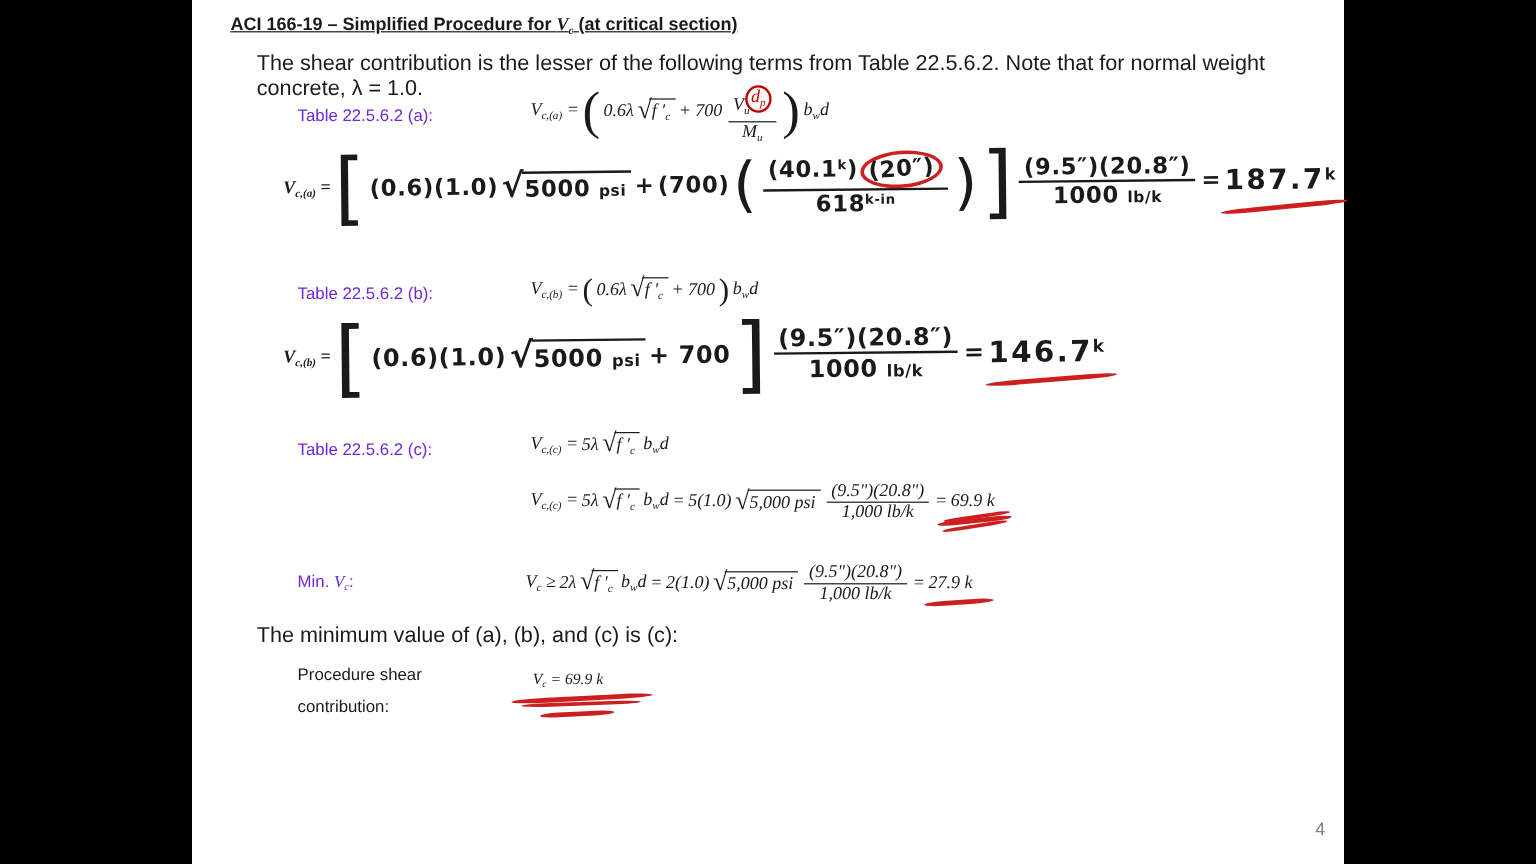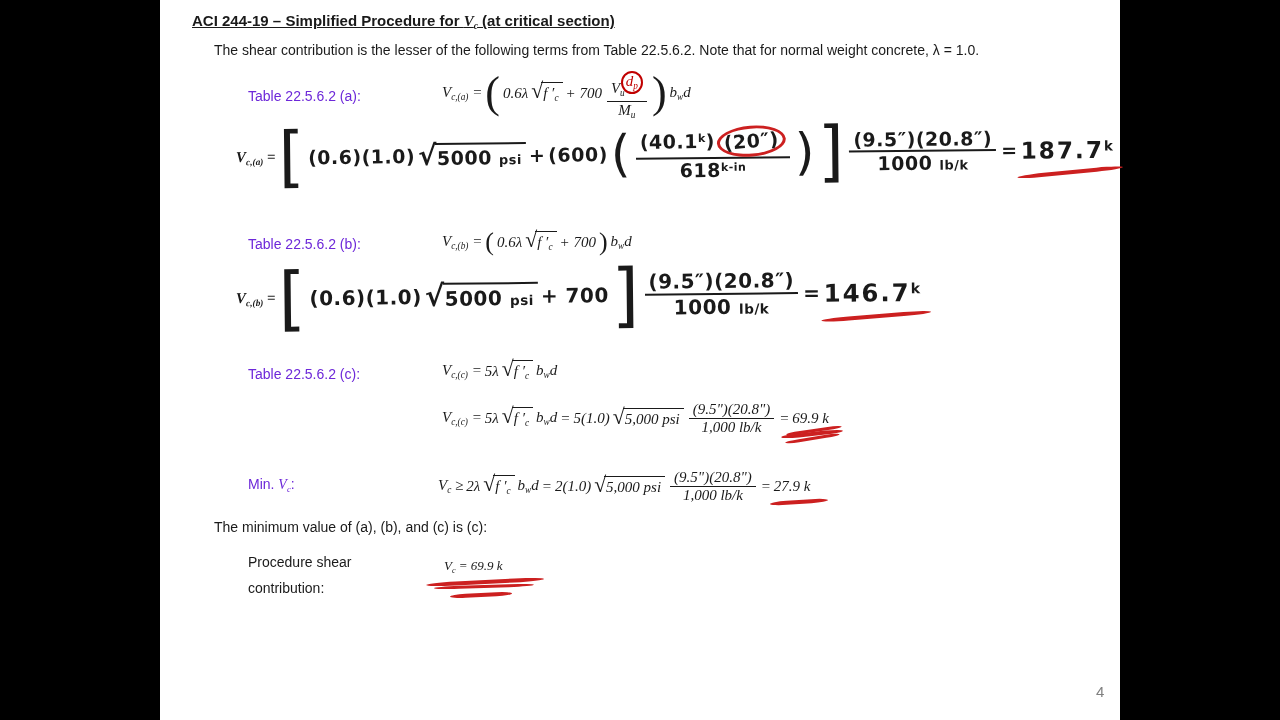--- a/index.html
+++ b/index.html
@@ -3,21 +3,21 @@
 <meta charset="utf-8">
 <style>
   :root{ --typed-red:#C00000; --ink:#CC2020; --pg-gray:#808080; }
   html,body{margin:0;padding:0;}
   body{width:1280px;height:720px;background:#000;position:relative;overflow:hidden;}
   .slide{position:absolute;left:160px;top:0;width:960px;height:720px;background:#fff;color:#1a1a1a;
          font-family:"Liberation Sans",sans-serif;}
   .title{position:absolute;left:32px;top:12px;font-size:15px;font-weight:700;}
   .u{text-decoration:underline;}
   .math{font-family:"Liberation Serif",serif;font-style:italic;}
-  .intro{position:absolute;left:54px;top:42px;font-size:14px;}
+  .intro{position:absolute;left:54px;top:42px;font-size:18px;}
   .rowlabel{position:absolute;left:88px;font-size:14px;color:#6d28d9;}
   .eqline{position:absolute;display:flex;align-items:center;gap:3px;white-space:nowrap;}
   .tok{white-space:pre;}
   .sb{font-size:62%;vertical-align:-0.35em;}
   .sp{font-size:58%;vertical-align:0.55em;}
   .frac{display:inline-flex;flex-direction:column;margin:0 2px;}
   .fnum,.fden{display:block;text-align:center;padding:0 4px;}
   .fden{border-top:1.5px solid currentColor;}
   .sqrt{display:inline-flex;align-items:flex-start;}
   .radical{font-size:1.45em;line-height:0.9;margin-right:-2px;font-style:normal;}
@@ -40,21 +40,21 @@
   .pagenum{position:absolute;left:936px;top:683px;font-size:15px;color:var(--pg-gray);}
   .concl-label{position:absolute;left:88px;top:549px;font-size:14px;line-height:26px;}
 </style>
 </head>
 <body>
 
 <div class="slide">
 
   <div class="title">
     <span class="u">
-      <span>ACI 244-19 – Simplified Procedure for </span><span class="math">V</span><span class="math sb">c</span><span> (at critical section)</span>
+      <span>ACI 166-19 – Simplified Procedure for </span><span class="math">V</span><span class="math sb">c</span><span> (at critical section)</span>
     </span>
   </div>
 
   <div class="intro">The shear contribution is the lesser of the following terms from Table 22.5.6.2. Note that for normal weight concrete, λ = 1.0.</div>
 
   <div class="rowlabel" style="top:88px">Table 22.5.6.2 (a):</div>
 
   <div class="eqline math" style="left:282px;top:66px;height:54px;font-size:15px">
     <span class="tok"><span>V</span><span class="sb">c,(a)</span> <span>=</span></span>
     <span class="gp gp-xl">(</span>
@@ -74,21 +74,21 @@
 
   <div class="eqline hw" style="left:76px;top:112px;height:92px;font-size:19px">
     <span class="tok math lhs15"><span>V</span><span class="sb">c,(a)</span> <span>=</span></span>
     <span class="hbk">[</span>
     <span class="tok">(0.6)(1.0)</span>
     <span class="sqrt">
         <span class="radical">√</span>
         <span class="radicand"><span>5000</span> <span class="unit">psi</span></span>
       </span>
     <span class="tok">+</span>
-    <span class="tok">(600)</span>
+    <span class="tok">(700)</span>
     <span class="hp">(</span>
     <span class="frac">
       <span class="fnum"><span>(40.1</span><span class="sp">k</span><span>)</span><span class="circ">(20″)</span></span>
       <span class="fden"><span>618</span><span class="sp">k-in</span></span>
     </span>
     <span class="hp">)</span>
     <span class="hbk">]</span>
     <span class="frac">
       <span class="fnum">(9.5″)(20.8″)</span>
       <span class="fden"><span>1000</span> <span class="unit">lb/k</span></span>

